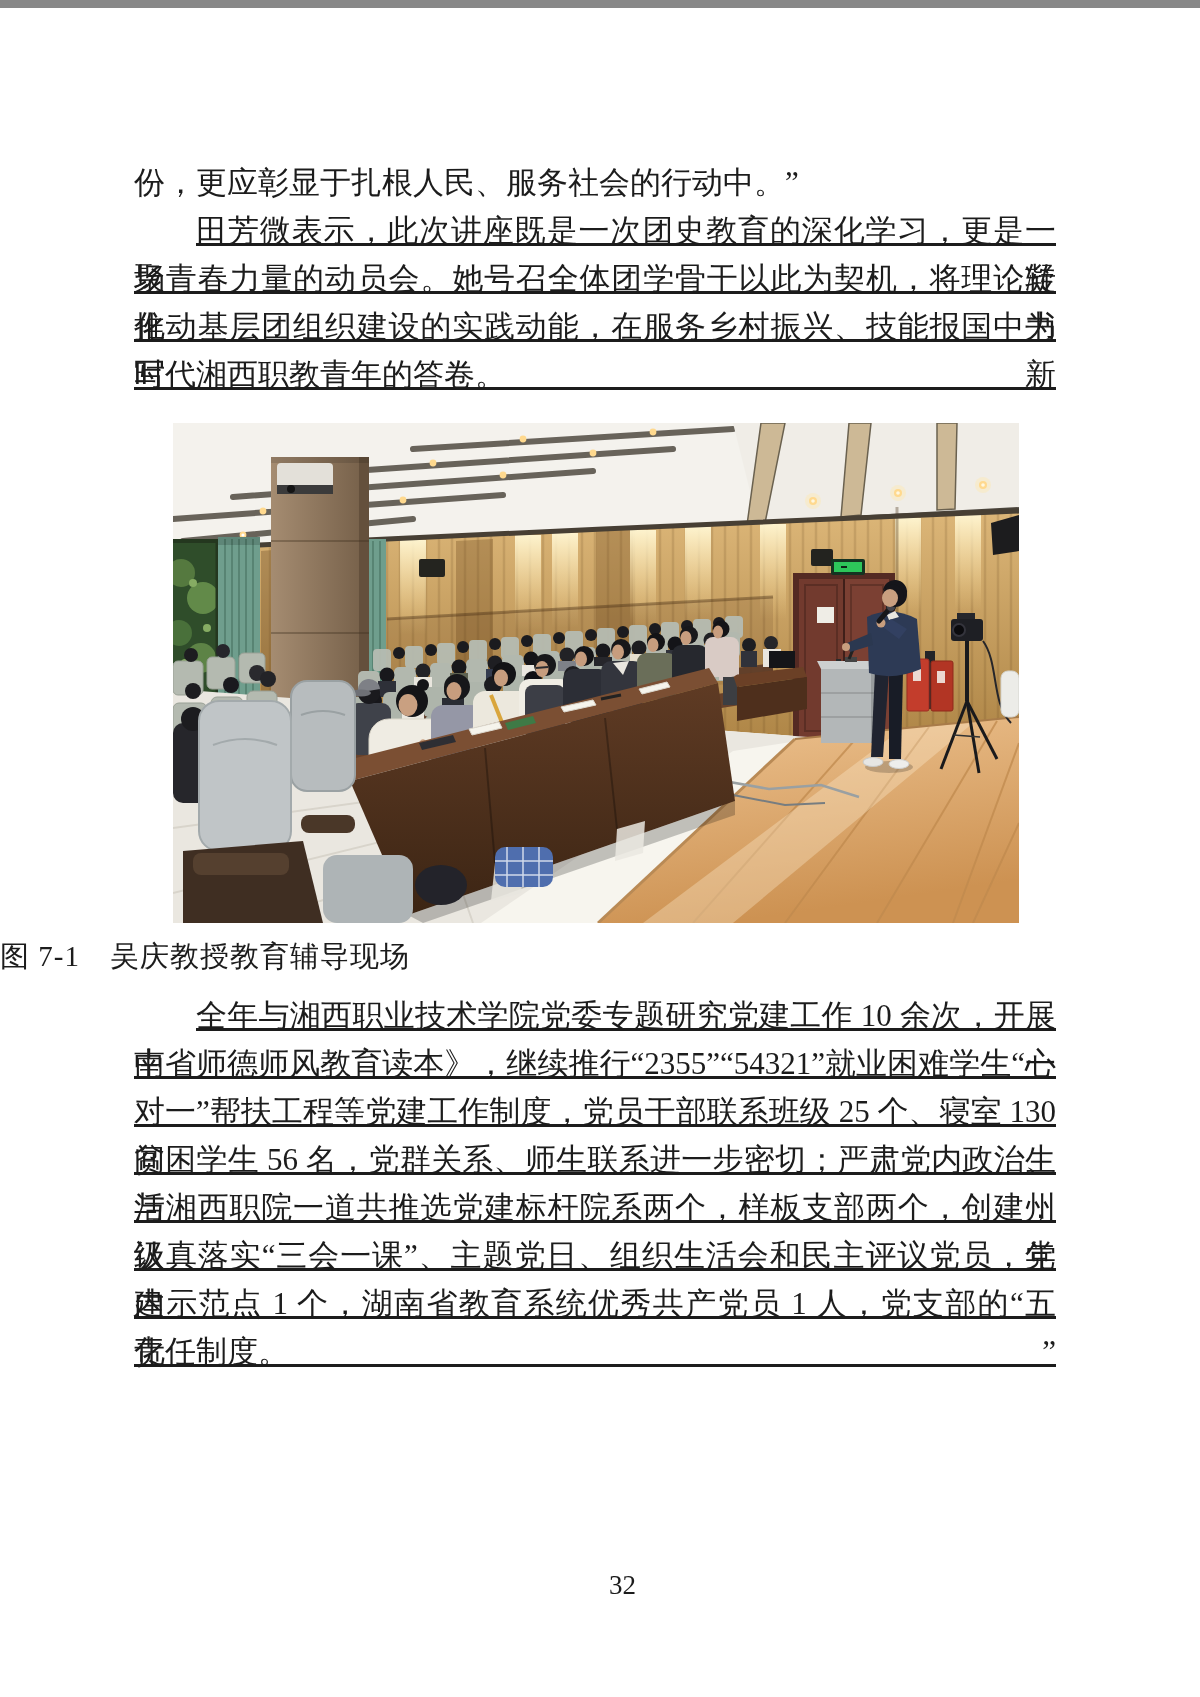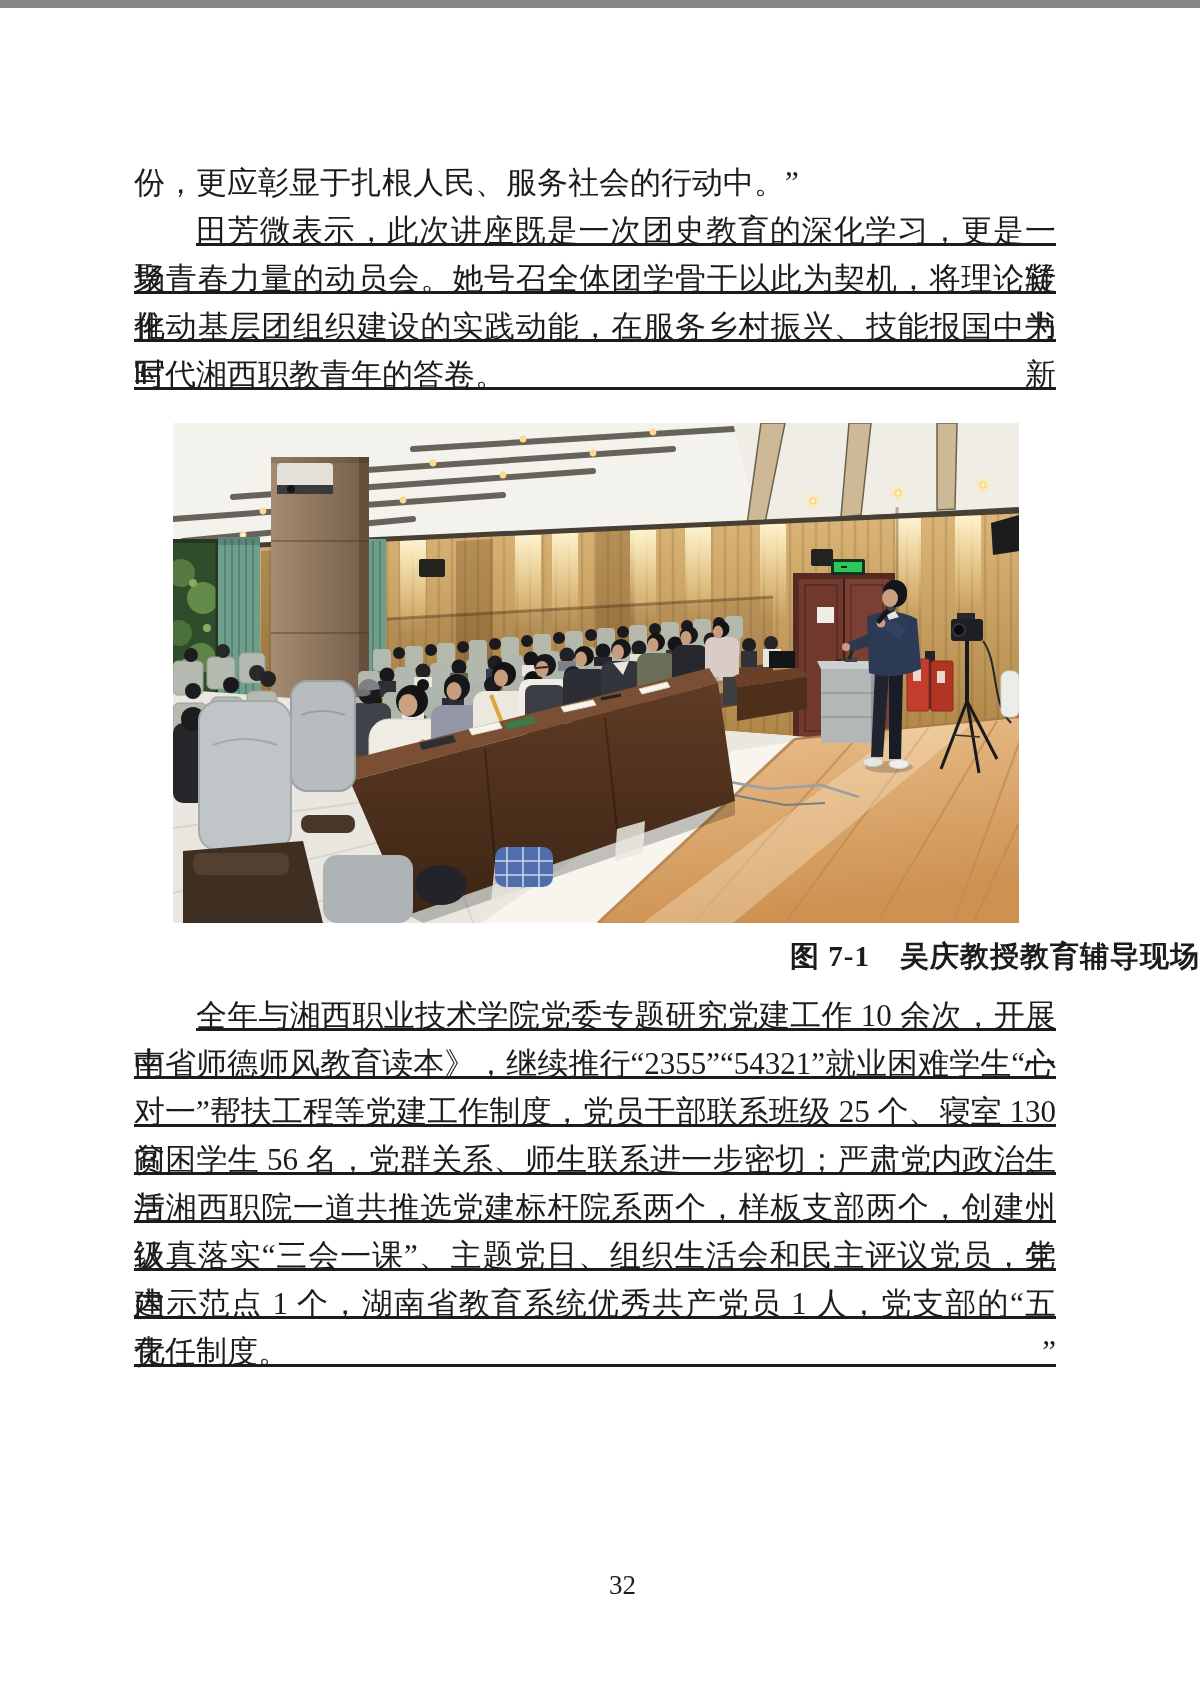--- a/index.html
+++ b/index.html
@@ -10,22 +10,22 @@
     color:#1c1c1c;
   }
   .textblock { position:absolute; left:134px; width:922px; }
   .line { height:48px; line-height:48px; font-size:31px; white-space:nowrap; }
   .j { text-align:justify; text-align-last:justify; text-justify:inter-character; white-space:normal;text-decoration:underline; }
   .l { text-align:left; }
   .indent { text-indent:62px; }
   .figure-wrap { position:absolute; left:173px; top:415px; width:846px; height:500px; }
   .figure-wrap svg { display:block; width:846px; height:500px; }
   .caption {
-    position:absolute; left:0; right:0; top:929px; text-align:right;
-    font-size:29px; font-weight:bold; letter-spacing:1px;
+    position:absolute; left:0; right:17px; top:929px; text-align:left;
+    font-size:29px; font-weight:normal; letter-spacing:1px;
   }
   .pagenum {
     position:absolute; left:0; right:0; top:1562px; text-align:center;
     font-size:27px;
     padding-left:45px;
   }
 </style>
 </head>
 <body>
 

